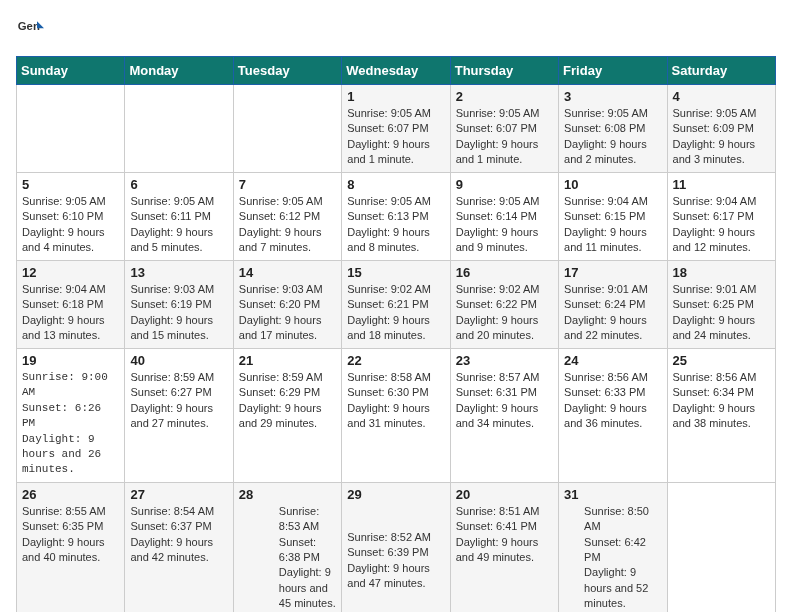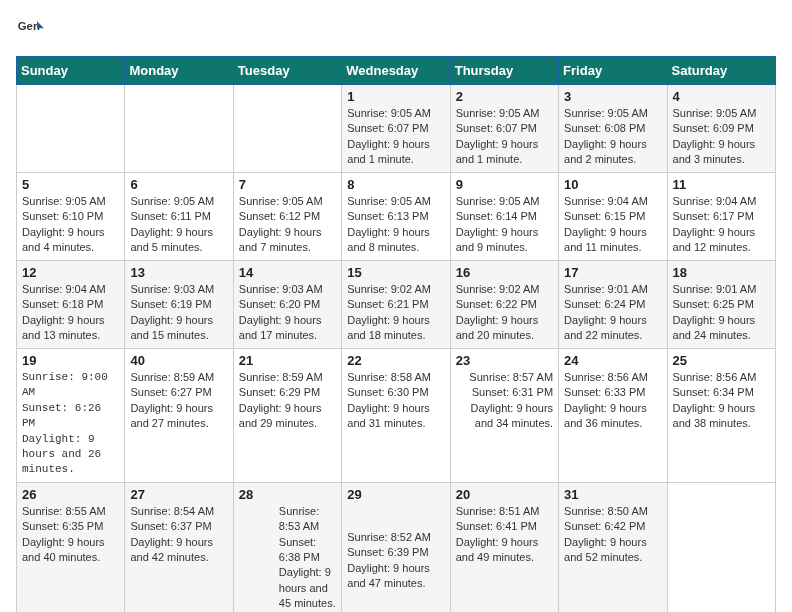--- a/index.html
+++ b/index.html
@@ -258,21 +258,21 @@
 Daylight: 9 hours and 29 minutes.</div>
         </td>
         <td>
           <div class="day-number">22</div>
           <div class="day-info" style="white-space: pre-line;">Sunrise: 8:58 AM
 Sunset: 6:30 PM
 Daylight: 9 hours and 31 minutes.</div>
         </td>
         <td>
           <div class="day-number">23</div>
-          <div class="day-info" style="white-space: pre-line; text-align: right;">Sunrise: 8:57 AM
+          <div class="day-info" style="white-space: pre-line;">Sunrise: 8:57 AM
 Sunset: 6:31 PM
 Daylight: 9 hours and 34 minutes.</div>
         </td>
         <td>
           <div class="day-number">24</div>
           <div class="day-info" style="white-space: pre-line;">Sunrise: 8:56 AM
 Sunset: 6:33 PM
 Daylight: 9 hours and 36 minutes.</div>
         </td>
         <td>
@@ -308,20 +308,20 @@
 Daylight: 9 hours and 47 minutes.</div>
         </td>
         <td>
           <div class="day-number">20</div>
           <div class="day-info" style="white-space: pre-line;">Sunrise: 8:51 AM
 Sunset: 6:41 PM
 Daylight: 9 hours and 49 minutes.</div>
         </td>
         <td>
           <div class="day-number">31</div>
-          <div class="day-info" style="white-space: pre-line;">Sunrise: 8:50 AM
+          <div class="day-info" style="white-space: pre-line; margin-left: 20px;">Sunrise: 8:50 AM
 Sunset: 6:42 PM
 Daylight: 9 hours and 52 minutes.</div>
         </td>
         <td class="empty"></td>
       </tr>
     </tbody>
 </table>
 
 </body></html>

